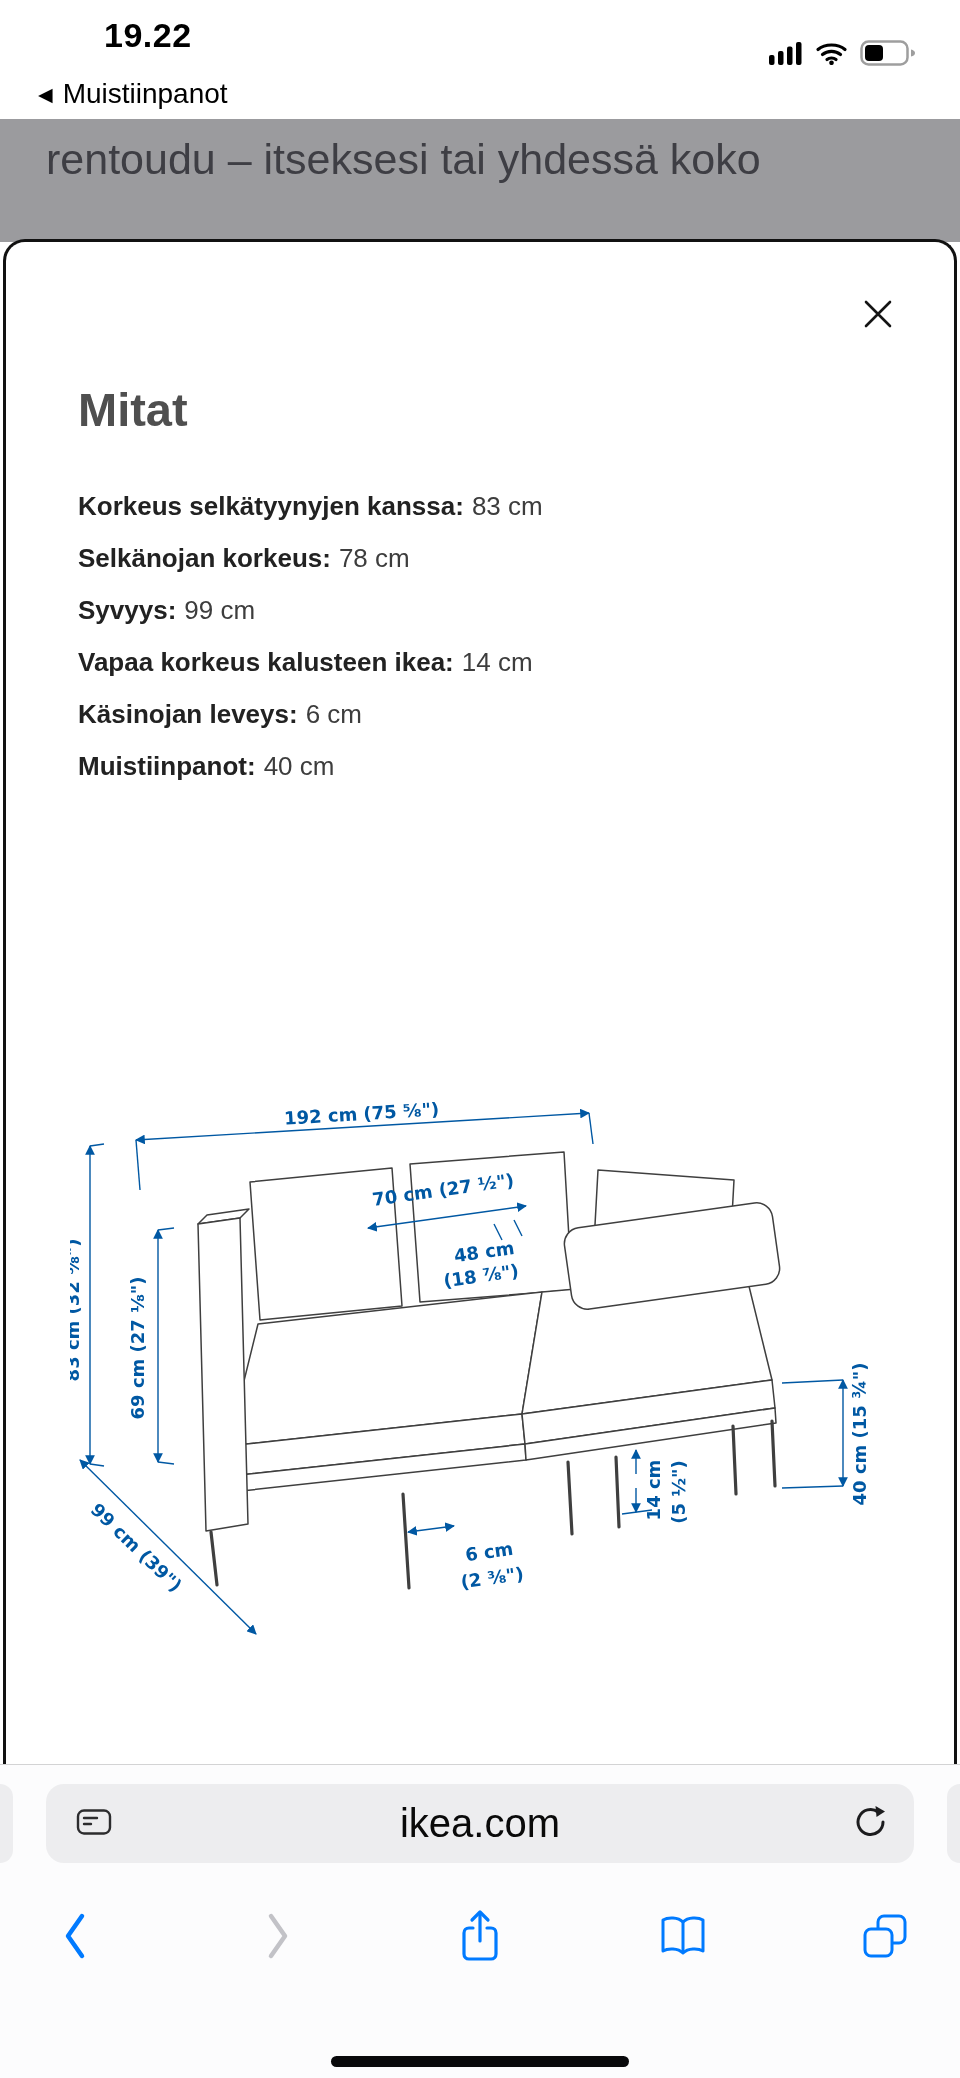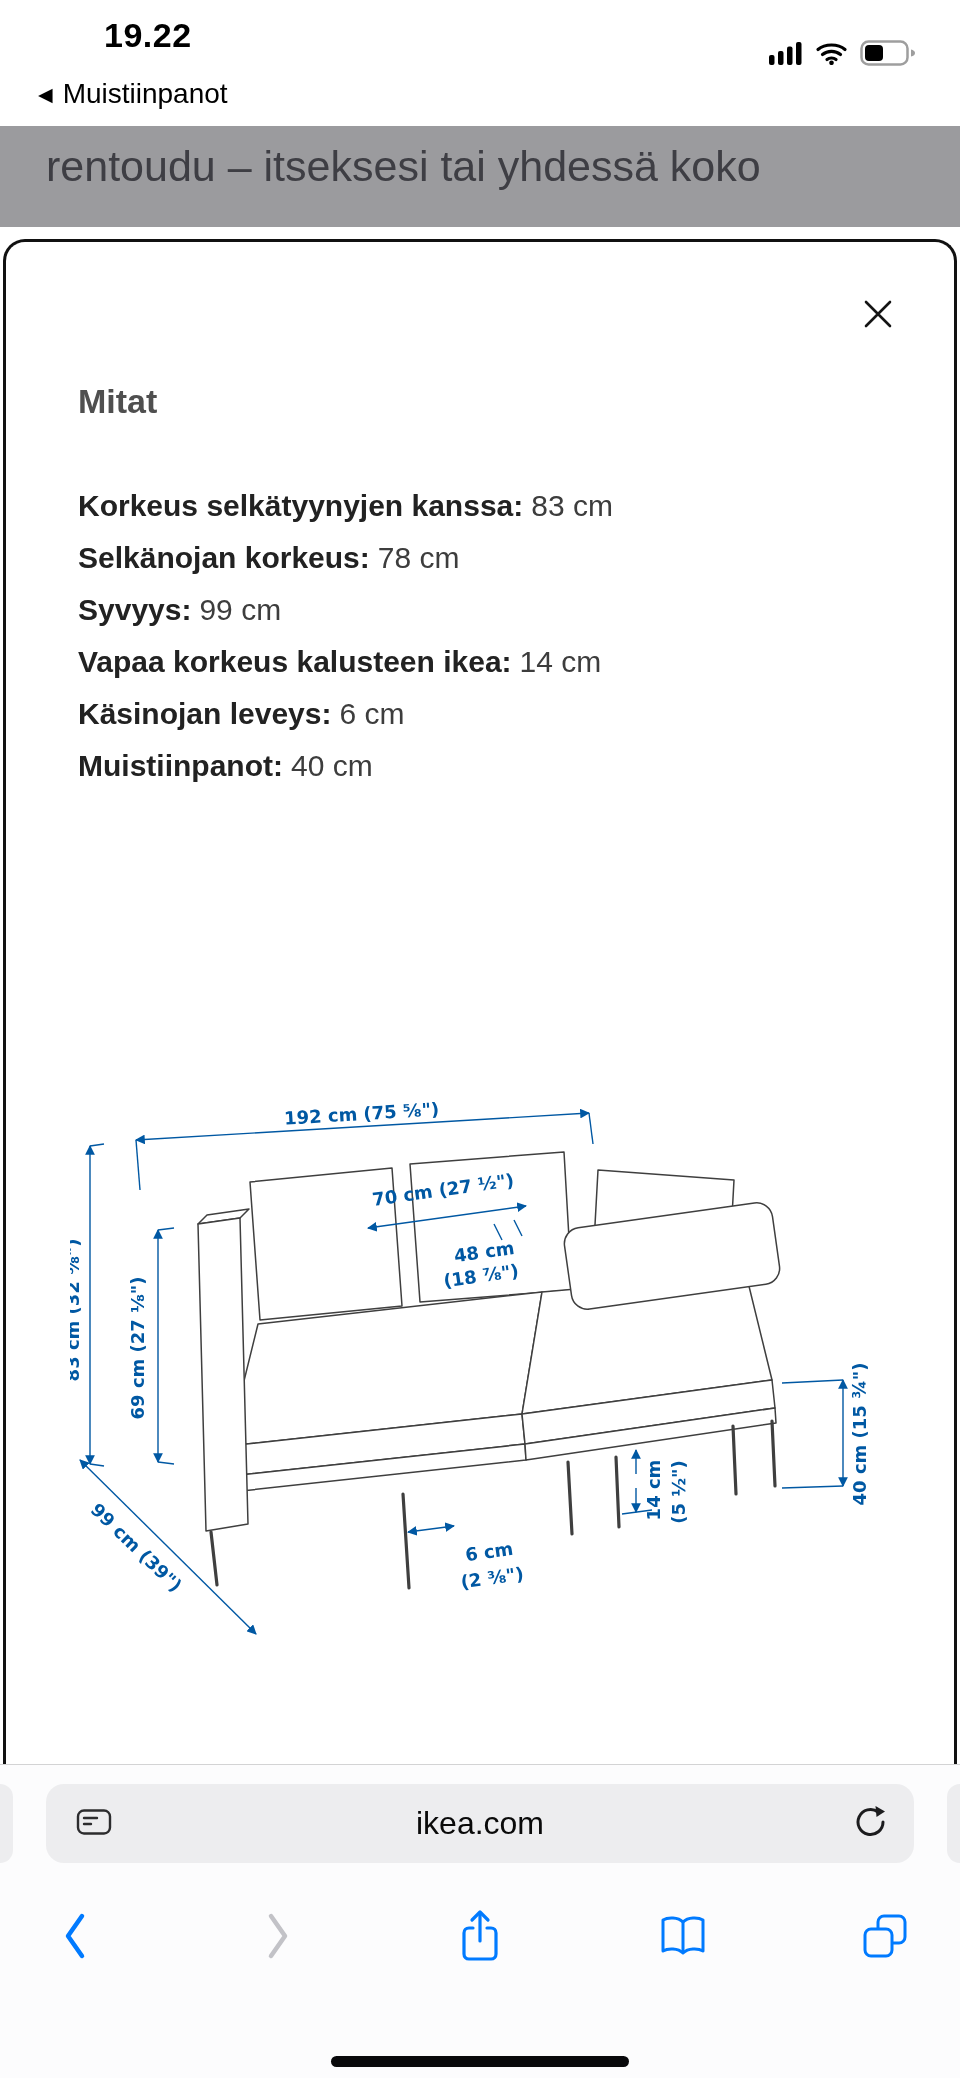--- a/index.html
+++ b/index.html
@@ -6,41 +6,41 @@
   html,body { width:960px; height:2078px; }
   body { position:relative; background:#ffffff; font-family:"Liberation Sans", sans-serif; overflow:hidden; }
 
   
   .time { position:absolute; left:104px; top:16px; font-size:34px; font-weight:700; color:#000; letter-spacing:.5px; }
   .status-icons { position:absolute; right:44px; top:40px; display:flex; align-items:center; gap:12px; }
   .return-row { position:absolute; left:38px; top:78px; display:flex; align-items:center; gap:10px; font-size:28px; color:#000; }
   .return-row .tri { font-size:19px; line-height:1; }
 
   
-  .scrim { position:absolute; left:0; top:126px; width:960px; height:101px; background:#9b9b9e; overflow:hidden; }
+  .scrim { position:absolute; left:0; top:119px; width:960px; height:123px; background:#9b9b9e; overflow:hidden; }
   .scrim-text { padding:16px 46px 0; font-size:43px; color:#3e3e44; }
 
   
   .modal { position:absolute; left:3px; right:3px; top:239px; height:1525px; background:#fff;
            border:3px solid #111; border-bottom:none; border-radius:22px 22px 0 0; }
   .close-btn { position:absolute; top:50px; right:54px; width:44px; height:44px; display:flex; align-items:center; justify-content:center; cursor:pointer; background:none; border:none; }
-  .modal-title { position:absolute; left:72px; top:140px; font-size:34px; font-weight:700; color:#4f4f4f; }
-  .dims { position:absolute; left:72px; top:238px; font-size:30px; line-height:52px; color:#3d3d3d; }
+  .modal-title { position:absolute; left:72px; top:140px; font-size:47px; font-weight:700; color:#4f4f4f; }
+  .dims { position:absolute; left:72px; top:238px; font-size:26px; line-height:52px; color:#3d3d3d; }
   .dims .lbl { font-weight:700; color:#222; margin-right:8px; }
   .diagram { position:absolute; left:64px; top:840px; }
   .dimtext text { fill:#0058a3; font-family:"DejaVu Sans","Liberation Sans",sans-serif; font-weight:700; font-size:18px; text-anchor:middle; }
 
   
   .chrome { position:absolute; left:0; top:1764px; width:960px; height:314px; background:#fcfcfd; border-top:1px solid rgba(0,0,0,.16); }
   .frag { position:absolute; top:19px; width:13px; height:79px; background:#ededef; }
   .frag.left { left:0; border-radius:0 14px 14px 0; }
   .frag.right { right:0; border-radius:14px 0 0 14px; }
   .pill { position:absolute; left:46px; right:46px; top:19px; height:79px; background:#ededef; border-radius:18px;
           display:flex; align-items:center; justify-content:center; cursor:pointer; }
-  .url { font-size:32px; color:#0a0a0a; }
+  .url { font-size:40px; color:#0a0a0a; }
   .pill .left-icon { position:absolute; left:30px; top:50%; transform:translateY(-50%); }
   .pill .right-icon { position:absolute; right:24px; top:50%; transform:translateY(-50%); }
   .toolbar { position:absolute; left:46px; right:46px; top:136px; height:70px; display:flex; justify-content:space-between; align-items:center; }
   .tb-btn { width:58px; height:66px; display:flex; align-items:center; justify-content:center; background:none; border:none; cursor:pointer; }
   .home-indicator { position:absolute; left:50%; transform:translateX(-50%); bottom:11px; width:298px; height:11px; border-radius:6px; background:#09090b; }
 </style>
 </head>
 <body>
 
 <div class="time">19.22</div>

